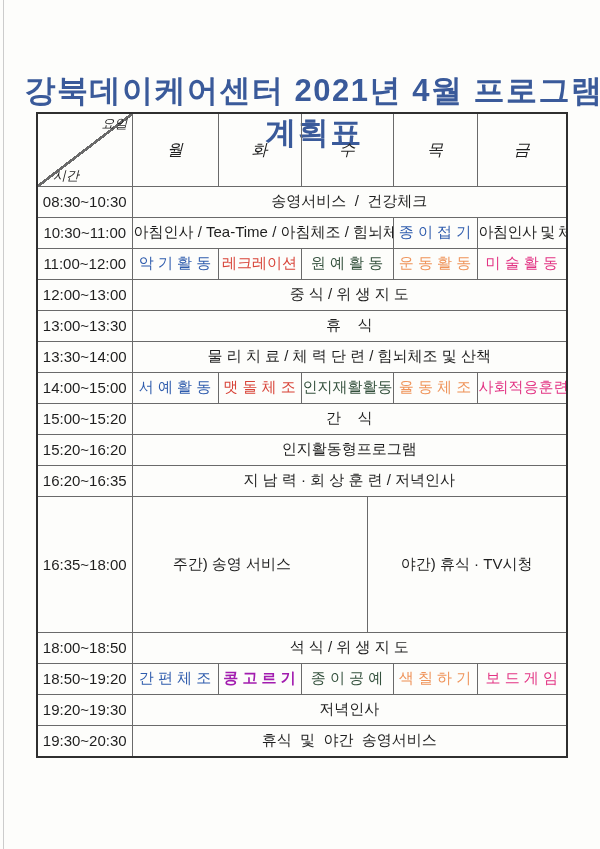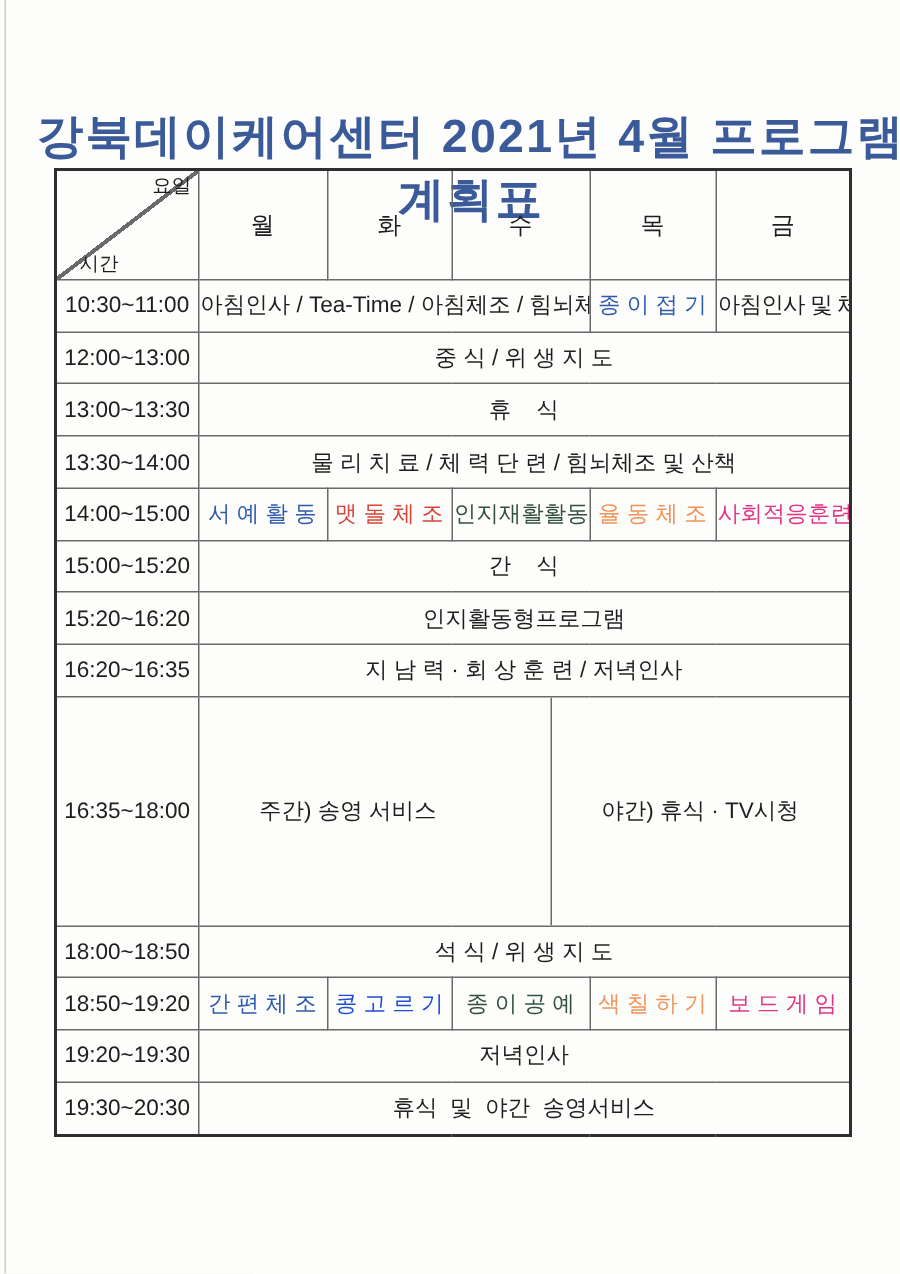--- a/index.html
+++ b/index.html
@@ -5,21 +5,21 @@
   html,body{margin:0;padding:0;}
   body{font-family:"Liberation Sans","DejaVu Sans",sans-serif;background:#e9e9e9;}
   .sheet{position:relative;width:600px;height:849px;background:#fdfdfb;overflow:hidden;margin:0 auto;}
   .scan-edge{position:absolute;left:3px;top:0;bottom:0;width:1px;background:#cccccc;}
   .title{position:absolute;top:56px;left:0;width:100%;margin:14px;text-align:center;
          font-size:31px;font-weight:bold;letter-spacing:1.5px;}
   table.schedule{position:absolute;left:36px;top:112px;width:530px;height:646px;
          border-collapse:collapse;table-layout:fixed;border:2px solid #2f2f2f;}
   table.schedule td{border:1px solid #6a6a6a;text-align:center;vertical-align:middle;
          color:#1e1e1e;font-size:15px;white-space:pre;overflow:hidden;padding:0 1px;}
-  tr.head{height:28px;}
+  tr.head{height:28px;font-style:italic;}
   tr.head td{font-size:16px;}
   td.corner{position:relative;padding:0;
     background:linear-gradient(to bottom right,transparent 48.8%,#6a6a6a 48.8%,#6a6a6a 51.2%,transparent 51.2%);}
   .corner-day{position:absolute;top:1px;right:4px;font-size:13px;}
   .corner-time{position:absolute;bottom:1px;left:15px;font-size:13px;}
   td.time{text-align:left;padding-left:2px;font-size:13.5px;letter-spacing:0px;}
   td.tight{font-size:12.8px;}
   td.condensed{font-size:11.5px;letter-spacing:-0.5px;}
   td.split{padding:0;}
   .split-wrap{display:flex;height:100%;}
@@ -50,28 +50,40 @@
         <span class="corner-day">요일</span>
         <span class="corner-time">시간</span>
       </td>
       <td>월</td>
       <td>화</td>
       <td>수</td>
       <td>목</td>
       <td>금</td>
     </tr>
 
+    <tr>
+      <td class="time">08:30~10:30</td>
+      <td colspan="5">송영서비스  /  건강체크</td>
+    </tr>
 
     <tr>
       <td class="time">10:30~11:00</td>
       <td colspan="3" class="tight">아침인사 / Tea-Time / 아침체조 / 힘뇌체조</td>
       <td style="color: rgb(47, 92, 173);">종 이 접 기</td>
       <td class="condensed">아침인사 및 체조</td>
     </tr>
 
+    <tr>
+      <td class="time">11:00~12:00</td>
+      <td style="color: rgb(47, 92, 173);">악 기 활 동</td>
+      <td style="color: rgb(216, 69, 58);">레크레이션</td>
+      <td style="color: rgb(51, 80, 60);">원 예 활 동</td>
+      <td style="color: rgb(239, 148, 91);">운 동 활 동</td>
+      <td style="color: rgb(226, 52, 132);">미 술 활 동</td>
+    </tr>
 
     <tr>
       <td class="time">12:00~13:00</td>
       <td colspan="5">중 식 / 위 생 지 도</td>
     </tr>
 
     <tr>
       <td class="time">13:00~13:30</td>
       <td colspan="5">휴    식</td>
     </tr>
@@ -116,21 +128,21 @@
     </tr>
 
     <tr>
       <td class="time">18:00~18:50</td>
       <td colspan="5">석 식 / 위 생 지 도</td>
     </tr>
 
     <tr>
       <td class="time">18:50~19:20</td>
       <td style="color: rgb(47, 92, 173);">간 편 체 조</td>
-      <td style="color: #1d4ed8;">콩 고 르 기</td>
+      <td style="color: #a21caf; font-weight: bold;">콩 고 르 기</td>
       <td style="color: rgb(51, 80, 60);">종 이 공 예</td>
       <td style="color: rgb(239, 148, 91);">색 칠 하 기</td>
       <td style="color: rgb(226, 52, 132);">보 드 게 임</td>
     </tr>
 
     <tr>
       <td class="time">19:20~19:30</td>
       <td colspan="5">저녁인사</td>
     </tr>
 

